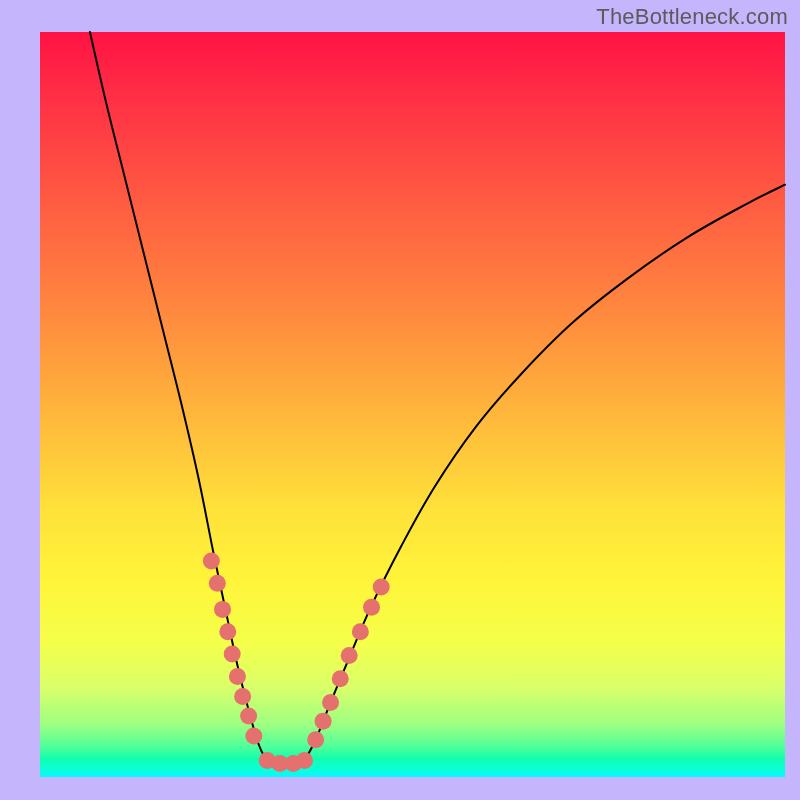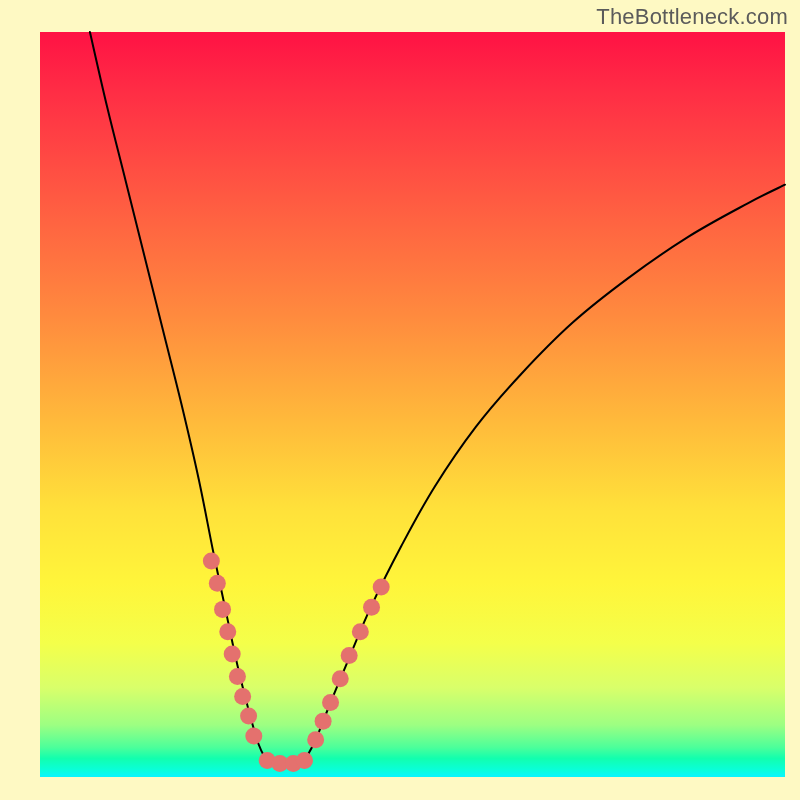--- a/index.html
+++ b/index.html
@@ -7,21 +7,21 @@
     padding: 0;
     width: 800px;
     height: 800px;
     background: #000;
     overflow: hidden;
     font-family: Arial, Helvetica, sans-serif;
   }
   .outer {
     width: 800px;
     height: 800px;
-    background: #fef9c3;
+    background: #c4b5fd;
     position: relative;
     text-align: right;
   }
   .plot-area {
     position: absolute;
     left: 40px;
     top: 32px;
     width: 745px;
     height: 745px;
     

